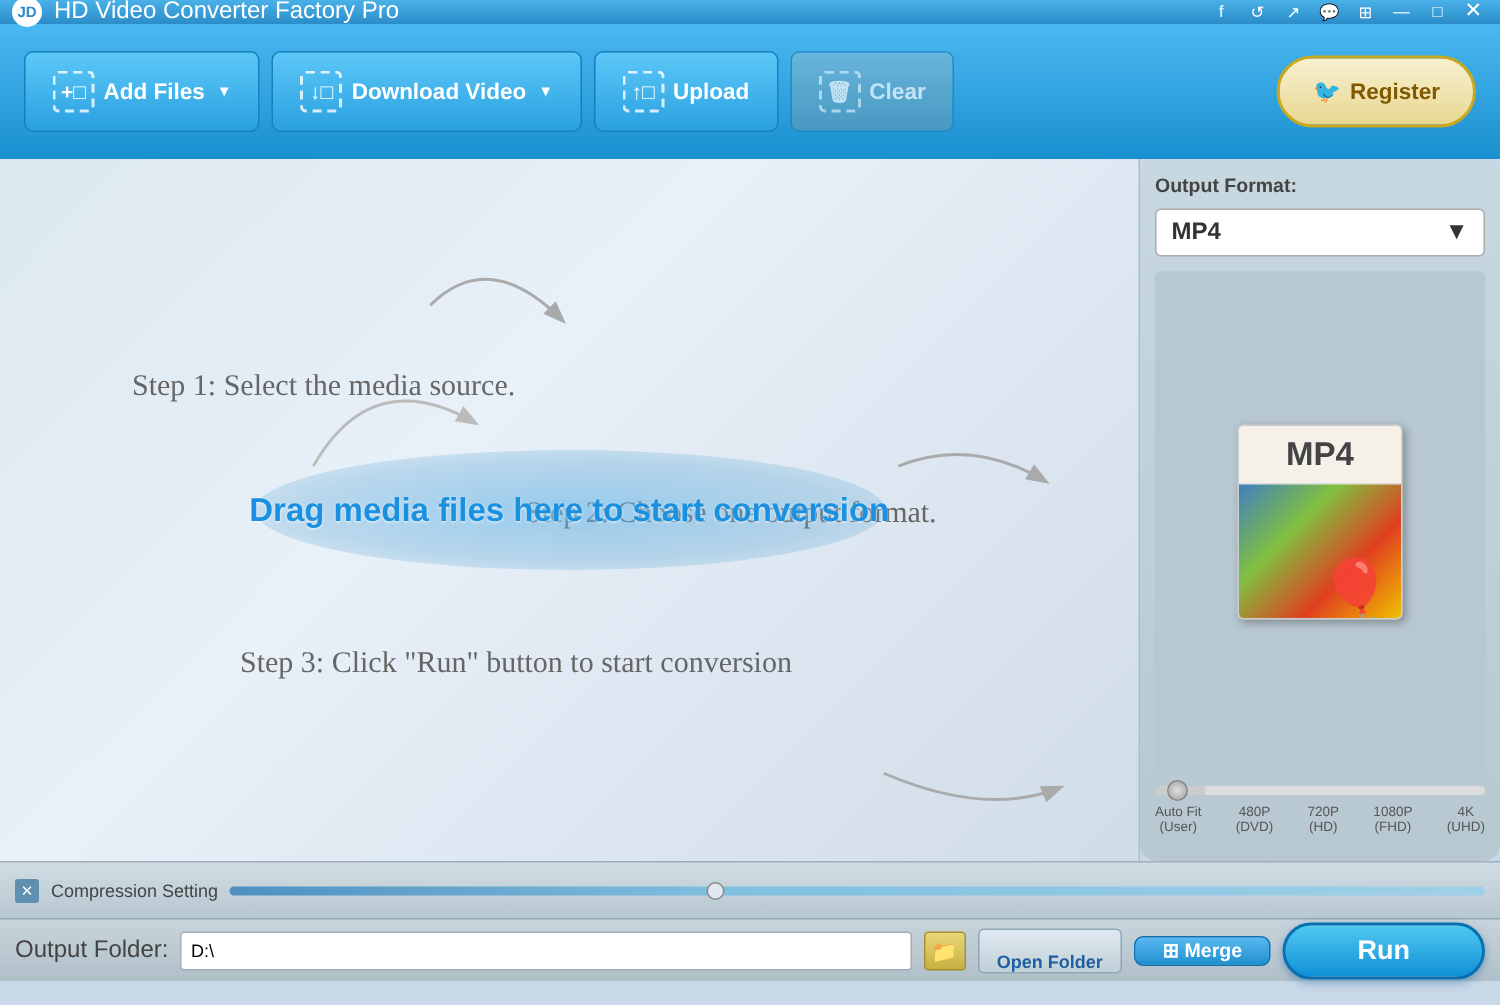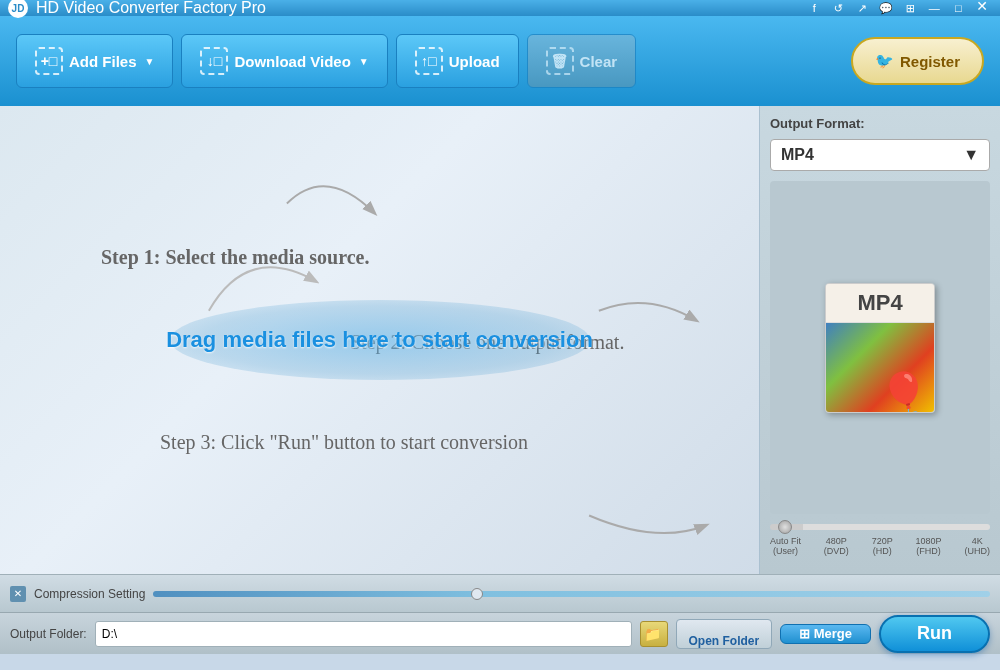--- a/index.html
+++ b/index.html
@@ -96,21 +96,21 @@
       overflow: hidden;
       border-right: 1px solid #aac0d0;
     }
 
     .step-text {
       position: absolute;
       font-family: 'Brush Script MT', cursive;
       font-size: 20px;
       color: #666;
     }
-    .step1 { top: 140px; left: 101px; font-weight: bold; }
+    .step1 { top: 140px; left: 88px; }
     .step2 { top: 225px; left: 350px; }
     .step3 { bottom: 120px; left: 160px; }
 
     .drag-zone {
       position: absolute;
       top: 50%;
       left: 50%;
       transform: translate(-50%, -50%);
       background: radial-gradient(ellipse, rgba(100,180,230,0.6) 0%, rgba(80,160,210,0.3) 60%, transparent 100%);
       border-radius: 50%;
@@ -125,20 +125,21 @@
       white-space: nowrap;
     }
 
     
     .right-panel {
       width: 240px;
       background: linear-gradient(to bottom, #c8d8e0, #b8c8d0);
       display: flex;
       flex-direction: column;
       padding: 10px;
+      border-radius: 11px;
     }
     .output-format-label {
       font-size: 13px;
       color: #444;
       margin-bottom: 8px;
       font-weight: bold;
     }
     .format-dropdown {
       background: white;
       border: 1px solid #aaa;
@@ -284,21 +285,21 @@
     
     .footer {
       height: 42px;
       background: linear-gradient(to bottom, #c8d4dc, #b0c0c8);
       display: flex;
       align-items: center;
       padding: 0 10px;
       gap: 8px;
       border-top: 1px solid #98a8b0;
     }
-    .output-folder-label { font-size: 12px; color: #444; white-space: nowrap; text-align: center; }
+    .output-folder-label { font-size: 16px; color: #444; white-space: nowrap; text-align: center; }
     .output-folder-input {
       flex: 1;
       height: 26px;
       background: white;
       border: 1px solid #a0b0b8;
       border-radius: 3px;
       padding: 0 6px;
       font-size: 12px;
     }
     .folder-icon-btn {
@@ -335,21 +336,21 @@
       margin-left: auto;
     }
     .run-btn {
       background: linear-gradient(to bottom, #50c8f0, #1090d8);
       border: 2px solid #0870b0;
       border-radius: 20px;
       color: white;
       font-size: 18px;
       font-weight: bold;
       cursor: pointer;
-      padding: 6px 36px;
+      padding: 6px 48px;
       height: 38px;
       box-shadow: 0 2px 6px rgba(0,80,160,0.4);
     }
 
     
     .curved-arrows {
       position: absolute;
       top: 0; left: 0;
       width: 100%; height: 100%;
       pointer-events: none;

